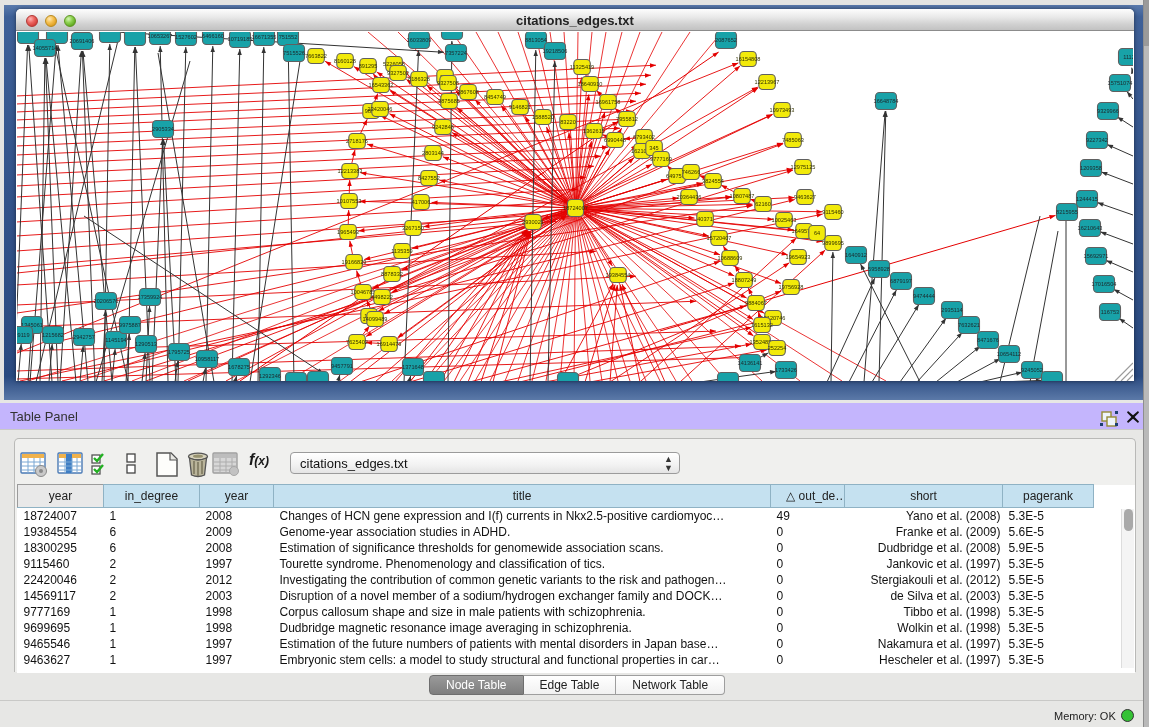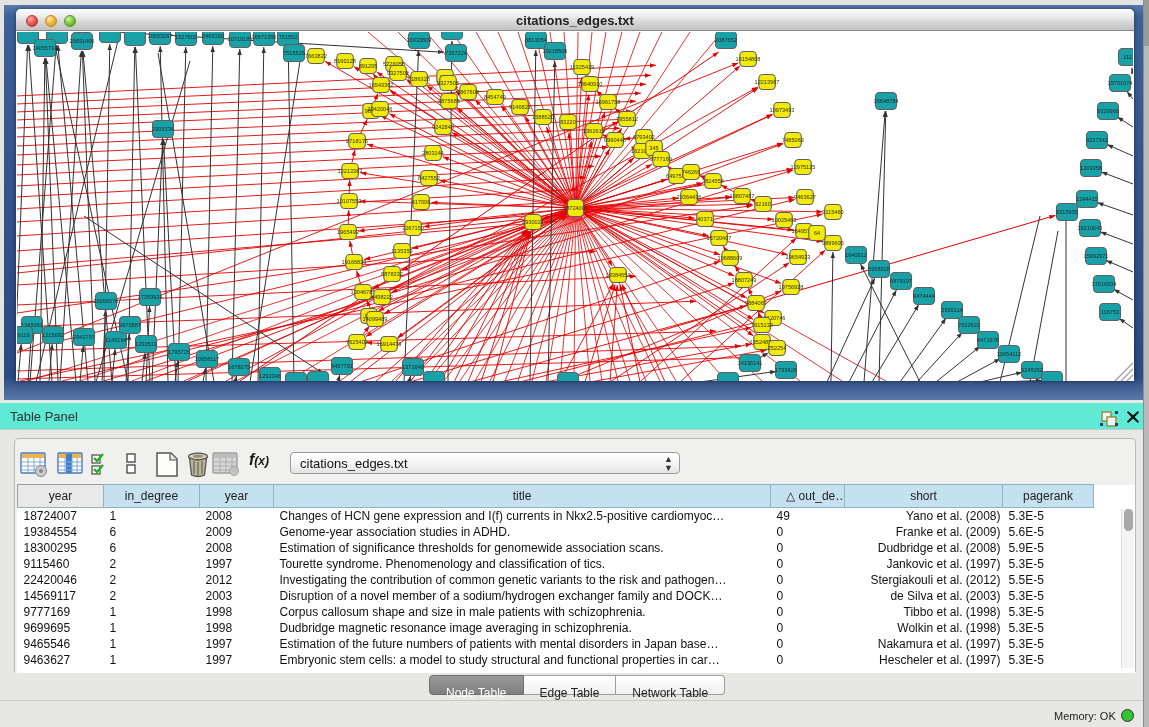--- a/index.html
+++ b/index.html
@@ -7,37 +7,37 @@
 #macwin{position:absolute;left:12px;top:4px;width:1118px;height:372px;border-radius:5px 5px 0 0;background:#fff;box-shadow:0 0 4px rgba(0,0,0,.5)}
 #titlebar{position:absolute;left:0;top:0;width:1118px;height:22px;border-radius:5px 5px 0 0;
  background:linear-gradient(180deg,#fdfdfd 0,#e8e8e8 40%,#d2d2d2 70%,#c2c2c2 100%);border-bottom:1px solid #8c8c8c}
 .tl{position:absolute;top:6px;width:12px;height:12px;border-radius:50%}
 #tl1{left:10px;background:radial-gradient(circle at 35% 30%,#ffb3b3,#ec6560 40%,#d33f3a 75%);border:1px solid #b23734}
 #tl2{left:29px;background:radial-gradient(circle at 35% 30%,#ffe9b3,#f5bf4f 40%,#dfa023 75%);border:1px solid #b98a1e}
 #tl3{left:48px;background:radial-gradient(circle at 35% 30%,#d3f5b3,#8cd04f 40%,#62ab23 75%);border:1px solid #5d9421}
 #title{position:absolute;left:0;top:4px;width:100%;text-align:center;font-size:13px;font-weight:bold;color:#222}
 #graph{position:absolute;left:1px;top:23px;width:1116px;height:349px;background:#fff;overflow:hidden}
 #tablepanel{position:absolute;left:0;top:400px;width:1143px;height:327px;background:#e7e7e5}
-#tpheader{position:absolute;left:0;top:3px;width:1143px;height:27px;background:#5eead4;border-bottom:1px solid #c9c9c7}
+#tpheader{position:absolute;left:0;top:3px;width:1143px;height:27px;background:#c4b5fd;border-bottom:1px solid #c9c9c7}
 #tpheader span{position:absolute;left:10px;top:6px;font-size:13px;color:#333}
 #tpbody{position:absolute;left:14px;top:38px;width:1122px;height:234px;background:#f0f0ee;border:1px solid #b9b9b7;border-radius:5px 5px 0 0;border-bottom:none}
 #toolbar{position:absolute;left:0;top:0;width:100%;height:46px}
 #dropdown{position:absolute;left:275px;top:13px;width:390px;height:22px;border:1px solid #9b9b9b;border-radius:4px;
  background:linear-gradient(180deg,#ffffff 0,#f2f2f2 60%,#e4e4e4 100%);font-size:13px;color:#111;line-height:21px;padding-left:9px}
 #dropdown .ud{position:absolute;right:6px;top:0;height:22px;font-size:9px;color:#333;line-height:1;padding-top:2px}
 table.t{position:absolute;left:2px;top:45px;border-collapse:collapse;table-layout:fixed;width:1076px;background:#fff;font-size:12px;color:#111}
 table.t th{height:23px;background:#c5e1f0;border:1px solid #8fb2c4;border-top:1px solid #8fb2c4;font-weight:normal;font-size:12px;color:#222;overflow:hidden;white-space:nowrap}
 table.t th.g{background:#e9e9e9;border-color:#9b9b9b #8fb2c4 #8fb2c4 #9b9b9b}
 table.t td{height:16px;padding:0 2px 0 6px;overflow:hidden;white-space:nowrap}
 td.c6{text-align:right}
 table.t tr{height:16px}
 #vscroll{position:absolute;left:1106px;top:70px;width:13px;height:159px;background:#f4f4f4;border-left:1px solid #ddd}
 #vthumb{position:absolute;left:2px;top:0px;width:9px;height:22px;background:#a9a9a9;border-radius:5px}
 #tabbar{position:absolute;left:429px;top:275px;height:20px;display:flex;font-size:12px}
-.seg{height:20px;line-height:19px;padding:8px 16px;background:linear-gradient(180deg,#ffffff,#f1f1f1);border:1px solid #9e9e9e;border-left:none;color:#222}
+.seg{height:20px;line-height:19px;padding:0 16px;background:linear-gradient(180deg,#ffffff,#f1f1f1);border:1px solid #9e9e9e;border-left:none;color:#222}
 .seg.first{border-left:1px solid #9e9e9e;border-radius:4px 0 0 4px;background:linear-gradient(180deg,#9a9a9a,#7e7e7e);color:#fff;border-color:#6e6e6e}
 .seg.last{border-radius:0 4px 4px 0}
 #memory{position:absolute;left:1054px;top:310px;font-size:11px;color:#222}
 #memdot{position:absolute;left:1121px;top:309px;width:13px;height:13px;border-radius:50%;background:#35c235;border:1.5px solid #333}
 #rstrip{position:absolute;left:1143px;top:0;width:6px;height:727px;background:#b9b9b9;border-left:1px solid #8e8e8e}
 #rstriptop{position:absolute;left:1144px;top:0;width:5px;height:46px;background:#9a9a9a}
 .ticon{position:absolute;top:13px}
 </style></head><body>
 <div id="frame">
     <div id="macwin">

